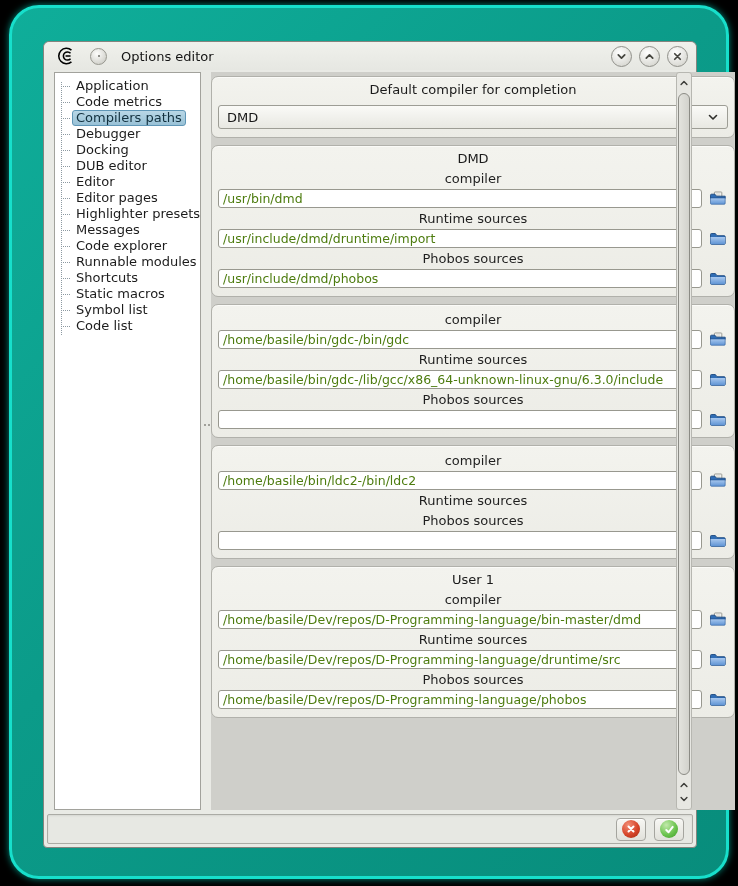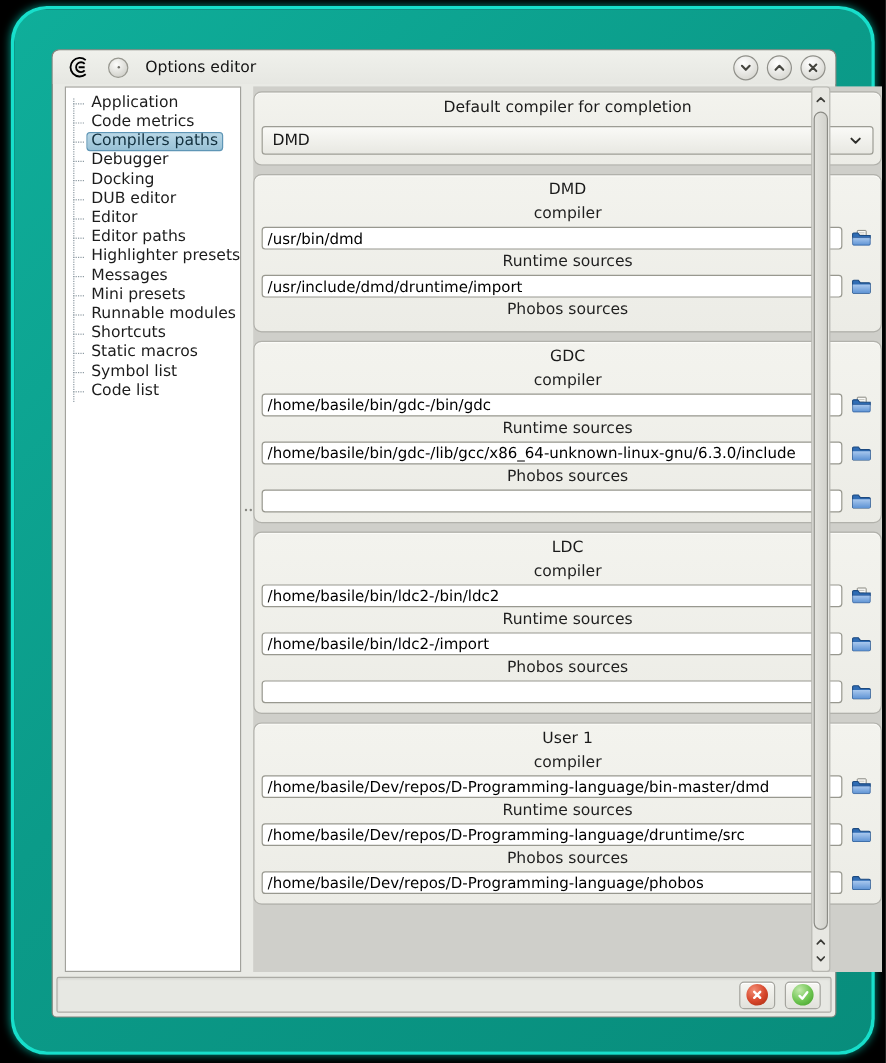--- a/index.html
+++ b/index.html
@@ -45,21 +45,21 @@
 
   
   .main{position:absolute;left:167px;top:30px;width:524px;height:738px;background:#cfcfca;
         overflow:hidden;padding:4px 0 0 0;}
   .group{background:linear-gradient(#f3f3ee,#ecece6);border:1px solid #b1b1ab;border-radius:7px;
          margin:0 0 7px 0;padding:4px 6px 8px 6px;box-shadow:inset 0 1px 0 #fbfbf8;}
   .group-title{text-align:center;font-size:13px;color:#1a1a1a;height:18px;line-height:18px;margin-bottom:2px;}
   .field-label{text-align:center;font-size:13px;color:#1f1f1f;height:18px;line-height:18px;margin-top:2px;}
   .field-row{display:flex;align-items:center;margin-top:1px;}
   .path-input{flex:1;height:19px;border:1px solid #98988f;border-radius:3px;background:#fff;
-              font-family:"DejaVu Sans","Liberation Sans",sans-serif;font-size:12.5px;color:#000000;
+              font-family:"DejaVu Sans","Liberation Sans",sans-serif;font-size:12.5px;color:#4d7c0f;
               padding:0 4px;outline:none;min-width:0;}
   .icon-btn{width:22px;height:18px;border:none;background:transparent;padding:0;margin-left:4px;
             display:flex;align-items:center;justify-content:center;cursor:default;}
   .combo{height:24px;margin-top:6px;border:1px solid #9d9d95;border-radius:3px;
          background:linear-gradient(#fafaf7,#e8e8e2);display:flex;align-items:center;
          padding:0 8px;font-size:13px;color:#161616;cursor:default;}
   .combo .combo-value{flex:1;}
 
   
   .vscroll{position:absolute;left:632px;top:30px;width:16px;height:738px;background:#e7e7e2;
@@ -159,33 +159,33 @@
           <div class="tree-item">
             <span class="stub"></span>
             <span class="tree-label">DUB editor</span>
           </div>
           <div class="tree-item">
             <span class="stub"></span>
             <span class="tree-label">Editor</span>
           </div>
           <div class="tree-item">
             <span class="stub"></span>
-            <span class="tree-label">Editor paths</span>
+            <span class="tree-label">Editor pages</span>
           </div>
           <div class="tree-item">
             <span class="stub"></span>
             <span class="tree-label">Highlighter presets</span>
           </div>
           <div class="tree-item">
             <span class="stub"></span>
             <span class="tree-label">Messages</span>
           </div>
           <div class="tree-item">
             <span class="stub"></span>
-            <span class="tree-label">Mini presets</span>
+            <span class="tree-label">Code explorer</span>
           </div>
           <div class="tree-item">
             <span class="stub"></span>
             <span class="tree-label">Runnable modules</span>
           </div>
           <div class="tree-item">
             <span class="stub"></span>
             <span class="tree-label">Shortcuts</span>
           </div>
           <div class="tree-item">
@@ -240,23 +240,33 @@
               <button class="icon-btn">
                 <span>
                   <svg width="17" height="15" viewBox="0 0 17 15">
                     <path d="M1.5 3.5 a1 1 0 0 1 1 -1 h3.8 l1.7 2.2 h7.2 a1 1 0 0 1 1 1 v6.6 a1 1 0 0 1 -1 1 H2.5 a1 1 0 0 1 -1 -1 z" fill="#2f6cb4" stroke="#1d4a80" stroke-width="0.9"></path>
                     <path d="M1.5 6 h14.7 v6.3 a1 1 0 0 1 -1 1 H2.5 a1 1 0 0 1 -1 -1 z" fill="url(#gradFolder)"></path>
                   </svg>
                 </span>
               </button>
             </div>
             <div class="field-label">Phobos sources</div>
+            <div class="field-row">
+              <input type="text" class="path-input" value="/usr/include/dmd/phobos" style="">
+              <button class="icon-btn">
+                <span>
+                  <svg width="17" height="15" viewBox="0 0 17 15">
+                    <path d="M1.5 3.5 a1 1 0 0 1 1 -1 h3.8 l1.7 2.2 h7.2 a1 1 0 0 1 1 1 v6.6 a1 1 0 0 1 -1 1 H2.5 a1 1 0 0 1 -1 -1 z" fill="#2f6cb4" stroke="#1d4a80" stroke-width="0.9"></path>
+                    <path d="M1.5 6 h14.7 v6.3 a1 1 0 0 1 -1 1 H2.5 a1 1 0 0 1 -1 -1 z" fill="url(#gradFolder)"></path>
+                  </svg>
+                </span>
+              </button>
+            </div>
           </div>
           <div class="group">
-            <div class="group-title">GDC</div>
             <div class="field-label">compiler</div>
             <div class="field-row">
               <input type="text" class="path-input" value="/home/basile/bin/gdc-/bin/gdc" style="">
               <button class="icon-btn">
                 <span>
                   <svg width="17" height="15" viewBox="0 0 17 15">
                     <rect x="5.4" y="1" width="7.4" height="8.6" rx="0.6" fill="#fafaf7" stroke="#84847c" stroke-width="0.8"></rect>
                     <path d="M6.8 3 h4.6 M6.8 4.8 h4.6 M6.8 6.6 h3" stroke="#b9b9b2" stroke-width="0.7"></path>
                     <path d="M1.5 4.2 a1 1 0 0 1 1 -1 h3.4 l1.5 2 h8.8 v2 H1.5z" fill="#2f6cb4" stroke="#1d4a80" stroke-width="0.9"></path>
                     <path d="M1.5 7 h14.7 v5.3 a1 1 0 0 1 -1 1 H2.5 a1 1 0 0 1 -1 -1 z" fill="url(#gradFolder)" stroke="#2a5a9a" stroke-width="0.6"></path>
@@ -283,47 +293,35 @@
                 <span>
                   <svg width="17" height="15" viewBox="0 0 17 15">
                     <path d="M1.5 3.5 a1 1 0 0 1 1 -1 h3.8 l1.7 2.2 h7.2 a1 1 0 0 1 1 1 v6.6 a1 1 0 0 1 -1 1 H2.5 a1 1 0 0 1 -1 -1 z" fill="#2f6cb4" stroke="#1d4a80" stroke-width="0.9"></path>
                     <path d="M1.5 6 h14.7 v6.3 a1 1 0 0 1 -1 1 H2.5 a1 1 0 0 1 -1 -1 z" fill="url(#gradFolder)"></path>
                   </svg>
                 </span>
               </button>
             </div>
           </div>
           <div class="group">
-            <div class="group-title">LDC</div>
             <div class="field-label">compiler</div>
             <div class="field-row">
               <input type="text" class="path-input" value="/home/basile/bin/ldc2-/bin/ldc2" style="">
               <button class="icon-btn">
                 <span>
                   <svg width="17" height="15" viewBox="0 0 17 15">
                     <rect x="5.4" y="1" width="7.4" height="8.6" rx="0.6" fill="#fafaf7" stroke="#84847c" stroke-width="0.8"></rect>
                     <path d="M6.8 3 h4.6 M6.8 4.8 h4.6 M6.8 6.6 h3" stroke="#b9b9b2" stroke-width="0.7"></path>
                     <path d="M1.5 4.2 a1 1 0 0 1 1 -1 h3.4 l1.5 2 h8.8 v2 H1.5z" fill="#2f6cb4" stroke="#1d4a80" stroke-width="0.9"></path>
                     <path d="M1.5 7 h14.7 v5.3 a1 1 0 0 1 -1 1 H2.5 a1 1 0 0 1 -1 -1 z" fill="url(#gradFolder)" stroke="#2a5a9a" stroke-width="0.6"></path>
                   </svg>
                 </span>
               </button>
             </div>
             <div class="field-label">Runtime sources</div>
-            <div class="field-row">
-              <input type="text" class="path-input" value="/home/basile/bin/ldc2-/import" style="">
-              <button class="icon-btn">
-                <span>
-                  <svg width="17" height="15" viewBox="0 0 17 15">
-                    <path d="M1.5 3.5 a1 1 0 0 1 1 -1 h3.8 l1.7 2.2 h7.2 a1 1 0 0 1 1 1 v6.6 a1 1 0 0 1 -1 1 H2.5 a1 1 0 0 1 -1 -1 z" fill="#2f6cb4" stroke="#1d4a80" stroke-width="0.9"></path>
-                    <path d="M1.5 6 h14.7 v6.3 a1 1 0 0 1 -1 1 H2.5 a1 1 0 0 1 -1 -1 z" fill="url(#gradFolder)"></path>
-                  </svg>
-                </span>
-              </button>
-            </div>
             <div class="field-label">Phobos sources</div>
             <div class="field-row">
               <input type="text" class="path-input" value="" style="">
               <button class="icon-btn">
                 <span>
                   <svg width="17" height="15" viewBox="0 0 17 15">
                     <path d="M1.5 3.5 a1 1 0 0 1 1 -1 h3.8 l1.7 2.2 h7.2 a1 1 0 0 1 1 1 v6.6 a1 1 0 0 1 -1 1 H2.5 a1 1 0 0 1 -1 -1 z" fill="#2f6cb4" stroke="#1d4a80" stroke-width="0.9"></path>
                     <path d="M1.5 6 h14.7 v6.3 a1 1 0 0 1 -1 1 H2.5 a1 1 0 0 1 -1 -1 z" fill="url(#gradFolder)"></path>
                   </svg>
                 </span>

